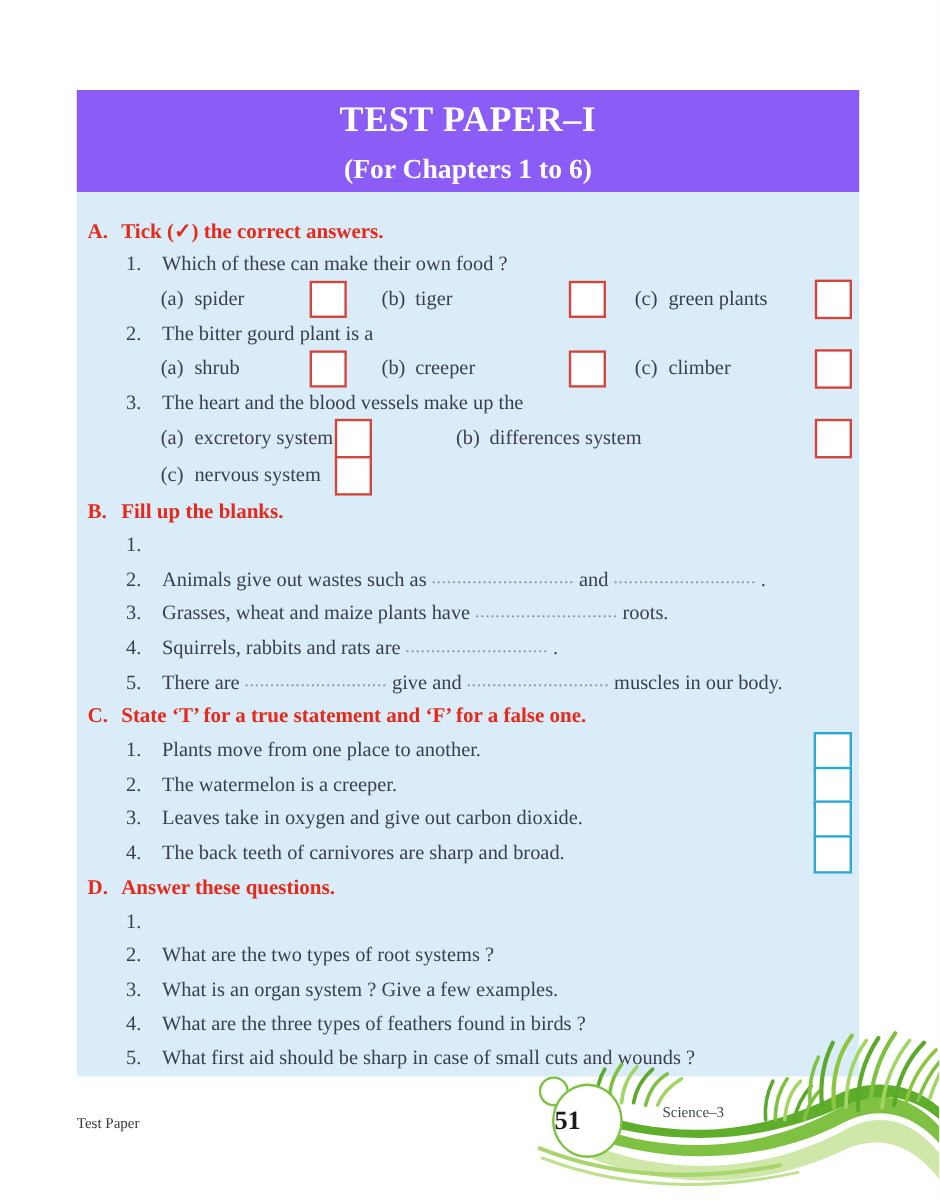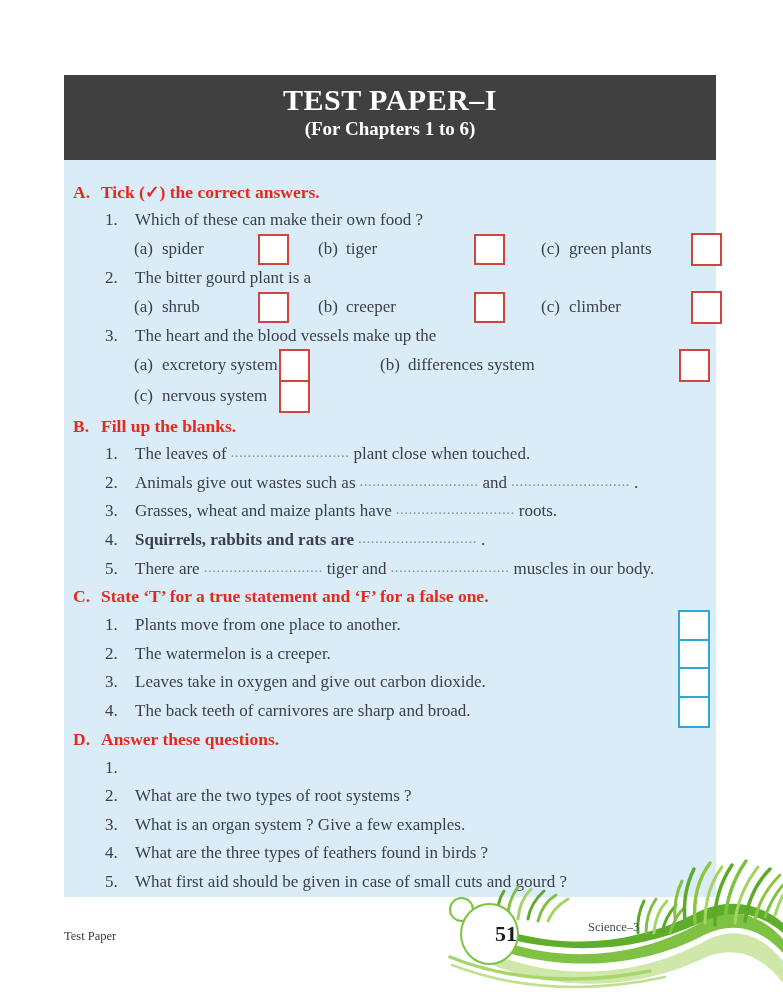--- a/index.html
+++ b/index.html
@@ -1,51 +1,51 @@
 <!DOCTYPE html>
 <html><head>
 <meta charset="utf-8">
 <style>
   html,body{margin:0;padding:0;background:#fff;}
   .page{position:relative;width:783px;height:1000px;background:#ffffff;overflow:hidden;
         font-family:"Liberation Serif", serif;color:#3b3e4e;}
   .sheet{position:absolute;left:64px;top:75px;width:652px;}
-  .banner{background:#404040;height:85px;text-align:center;color:#ffffff;box-sizing:border-box;padding-top:9px;}
+  .banner{background:#8b5cf6;height:85px;text-align:center;color:#ffffff;box-sizing:border-box;padding-top:9px;}
   .banner .t1{font-size:30px;font-weight:bold;letter-spacing:.5px;line-height:32px;margin:0;}
-  .banner .t2{font-size:19px;font-weight:bold;line-height:26px;margin:0;}
+  .banner .t2{font-size:23px;font-weight:bold;line-height:26px;margin:12px;}
   .paper{background:#d9ecf8;height:737px;box-sizing:border-box;padding-top:18px;font-size:17px;}
   .row{display:flex;align-items:center;height:28.6px;}
   .sec-head{height:28px;color:#e52a1c;font-weight:bold;font-size:17.5px;padding-left:9px;}
   .sec-letter{width:28px;flex:0 0 28px;}
   .q-row{height:28px;padding-left:41px;}
   .qnum{width:30px;flex:0 0 30px;}
   .opt-row{height:30px;padding-left:70px;}
   .opt-label{display:inline-block;width:28px;}
   .oa{width:124px;flex:0 0 124px;}
   .ob{width:156px;flex:0 0 156px;}
-  .oc{width:150px;flex:0 0 150px;margin-left:12px;}
+  .oc{width:150px;flex:0 0 150px;}
   .g1{width:29px;flex:0 0 29px;}
   .g2{width:24px;flex:0 0 24px;}
   .oa3{width:145px;flex:0 0 145px;}
   .g3{width:70px;flex:0 0 70px;}
   .chk{width:27px;height:27px;background:#fff;border:2px solid #d0453e;flex:0 0 auto;}
   .chk.tall{height:29px;}
   .r32{height:32px;}
   .b-row{padding-left:41px;}
   .dots{color:#9192a0;font-size:15px;letter-spacing:.5px;margin:0 4px;position:relative;top:-2px;}
   .c-row{position:relative;padding-left:41px;}
   .chk-c{position:absolute;right:6px;top:-1px;width:28px;height:28px;background:#fff;border:2px solid #2ea7d2;}
   .footer-left{position:absolute;left:64px;top:929px;font-size:12.5px;color:#3a3a3a;}
   .deco{position:absolute;left:380px;top:853px;width:403px;height:147px;}
   .pg-big{position:absolute;left:460px;top:903px;width:55px;height:58px;background:#fff;border:2.5px solid #7cc243;
-          border-radius:50%;display:flex;align-items:center;justify-content:flex-end;
+          border-radius:50%;display:flex;align-items:center;justify-content:flex-start;
           font-size:22px;font-weight:bold;color:#1b1b1b;}
   .pg-small{position:absolute;left:449px;top:897px;width:21px;height:21px;background:#fff;
           border:2px solid #7cc243;border-radius:50%;}
-  .footer-right{position:absolute;left:588px;top:920px;font-size:12.5px;color:#3b4a52;}
+  .footer-right{position:absolute;left:552px;top:920px;font-size:12.5px;color:#3b4a52;}
 </style>
 </head>
 <body>
 
 <div class="page">
   <div class="sheet">
 
     <div class="banner">
       <div class="t1">TEST PAPER–I</div>
       <div class="t2">(For Chapters 1 to 6)</div>
@@ -104,37 +104,36 @@
         <span class="chk tall"></span>
       </div>
 
       <div class="row sec-head">
         <span class="sec-letter">B.</span>
         <span>Fill up the blanks.</span>
       </div>
 
       <div class="row b-row">
         <span class="qnum">1.</span>
-        <span><span style="white-space: pre;">The leaves of</span><span class="dots">............................</span><span style="white-space: pre;">plant close when touched.</span></span>
       </div>
       <div class="row b-row">
         <span class="qnum">2.</span>
         <span><span style="white-space: pre;">Animals give out wastes such as</span><span class="dots">............................</span><span style="white-space: pre;">and</span><span class="dots">............................</span><span style="white-space: pre;">.</span></span>
       </div>
       <div class="row b-row">
         <span class="qnum">3.</span>
         <span><span style="white-space: pre;">Grasses, wheat and maize plants have</span><span class="dots">............................</span><span style="white-space: pre;">roots.</span></span>
       </div>
       <div class="row b-row">
         <span class="qnum">4.</span>
-        <span><span style="white-space: pre; font-weight: bold;">Squirrels, rabbits and rats are</span><span class="dots">............................</span><span style="white-space: pre;">.</span></span>
+        <span><span style="white-space: pre;">Squirrels, rabbits and rats are</span><span class="dots">............................</span><span style="white-space: pre;">.</span></span>
       </div>
       <div class="row b-row">
         <span class="qnum">5.</span>
-        <span><span style="white-space: pre;">There are</span><span class="dots">............................</span><span style="white-space: pre;">tiger and</span><span class="dots">............................</span><span style="white-space: pre;">muscles in our body.</span></span>
+        <span><span style="white-space: pre;">There are</span><span class="dots">............................</span><span style="white-space: pre;">give and</span><span class="dots">............................</span><span style="white-space: pre;">muscles in our body.</span></span>
       </div>
 
       <div class="row sec-head">
         <span class="sec-letter">C.</span>
         <span>State ‘T’ for a true statement and ‘F’ for a false one.</span>
       </div>
 
       <div class="row c-row">
         <span class="qnum">1.</span>
         <span>Plants move from one place to another.</span>
@@ -171,21 +170,21 @@
       <div class="row b-row">
         <span class="qnum">3.</span>
         <span>What is an organ system ? Give a few examples.</span>
       </div>
       <div class="row b-row">
         <span class="qnum">4.</span>
         <span>What are the three types of feathers found in birds ?</span>
       </div>
       <div class="row b-row">
         <span class="qnum">5.</span>
-        <span>What first aid should be given in case of small cuts and gourd ?</span>
+        <span>What first aid should be sharp in case of small cuts and wounds ?</span>
       </div>
 
     </div>
   </div>
 
   <svg class="deco" viewBox="0 0 403 147" xmlns="http://www.w3.org/2000/svg">
 
     <path d="M 92 92 C 170 130, 255 126, 325 88 C 355 72, 382 82, 403 108 L 403 130 C 378 98, 352 94, 326 104 C 258 138, 168 142, 90 102 Z" fill="#cfe7a8"></path>
 
     <path d="M 96 78 C 170 112, 252 108, 320 70 C 352 52, 382 62, 403 86 L 403 100 C 380 74, 352 68, 324 82 C 256 118, 170 120, 94 88 Z" fill="#7fc143"></path>

